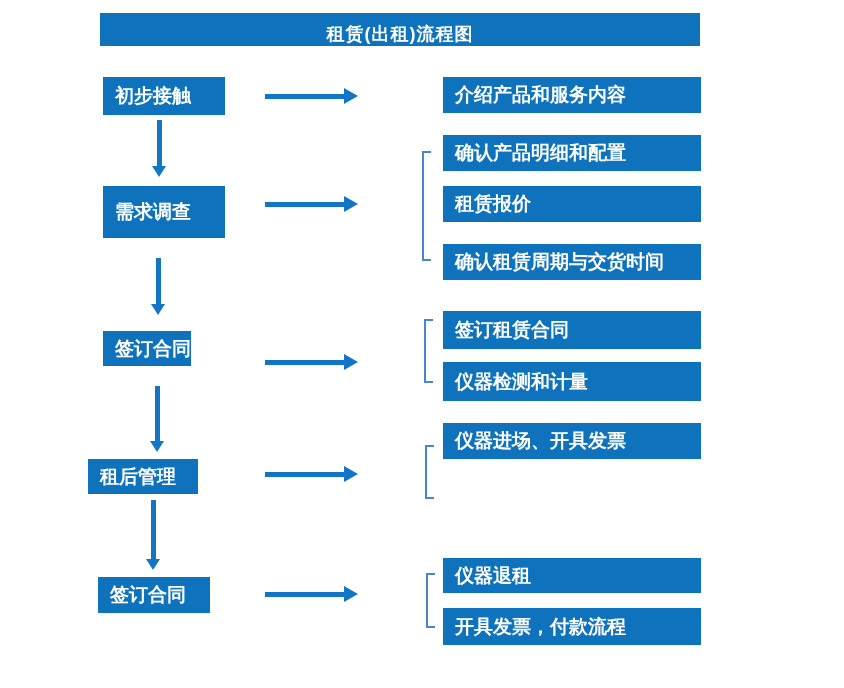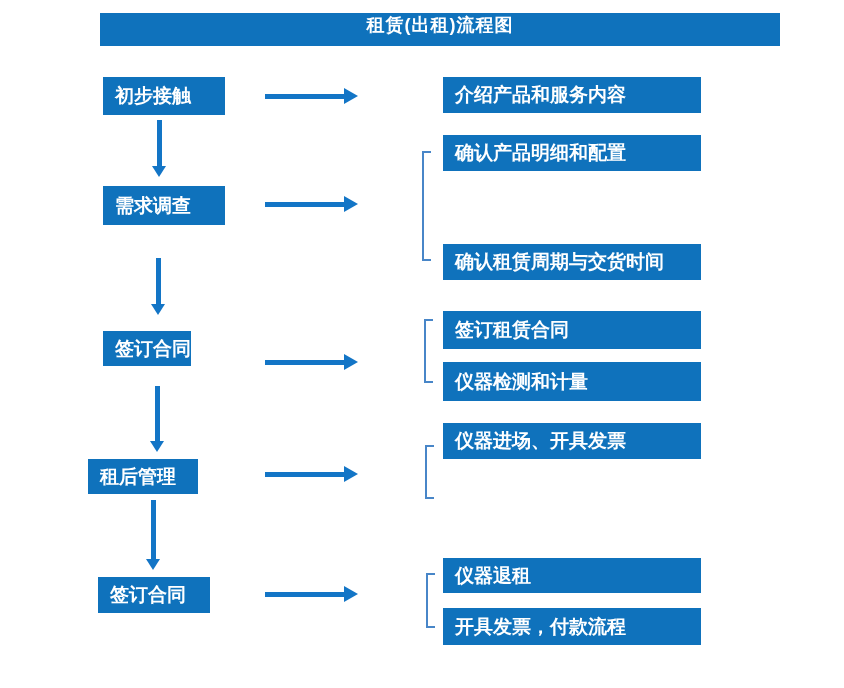--- a/index.html
+++ b/index.html
@@ -1,23 +1,23 @@
 <!DOCTYPE html>
 <html style="--box-blue: #0F72BC; --arrow-blue: #1375C6; --bracket-blue: #4886C8; --text-white: #FFFFFF; --bg: #FFFFFF;"><head>
 <meta charset="utf-8">
 <style>
   html,body{margin:0;padding:0;background:#ffffff;}
   .canvas{
     position:relative;width:844px;height:688px;background:var(--bg,#ffffff);
     font-family:"Liberation Sans", sans-serif;overflow:hidden;
   }
   .title-bar{
-    position:absolute;left:100px;top:13px;width:680px;height:33px;
+    position:absolute;left:100px;top:13px;width:600px;height:33px;
     background:var(--box-blue,#0F72BC);color:var(--text-white,#ffffff);
-    display:flex;align-items:flex-start;justify-content:center;
+    display:flex;align-items:flex-end;justify-content:center;
     font-weight:bold;font-size:18px;letter-spacing:1px;
   }
   .box{
     position:absolute;background:var(--box-blue,#0F72BC);color:var(--text-white,#ffffff);
     font-weight:bold;font-size:19px;display:flex;align-items:center;
     padding-left:12px;box-sizing:border-box;white-space:nowrap;text-align:center;
   }
   .right-box{left:443px;width:258px;}
   .arrow-right{position:absolute;width:93px;height:16px;}
   .arrow-right .shaft{position:absolute;left:0;top:6px;width:79px;height:5px;background:var(--arrow-blue,#1375C6);}
@@ -41,21 +41,21 @@
 </head>
 <body>
 
 <div class="canvas">
 
   <div class="title-bar">
     <span>租赁(出租)流程图</span>
   </div>
 
   <div class="box" style="left:103px;top:77px;width:122px;height:38px">初步接触</div>
-  <div class="box" style="left:103px;top:186px;width:122px;height:39px">需求调查</div>
+  <div class="box" style="left:103px;top:186px;width:122px;height:52px">需求调查</div>
   <div class="box" style="left:103px;top:331px;width:88px;height:35px">签订合同</div>
   <div class="box" style="left:88px;top:459px;width:110px;height:35px">租后管理</div>
   <div class="box" style="left:98px;top:577px;width:112px;height:36px">签订合同</div>
 
   <div class="arrow-down" style="left:152px;top:120px;height:57px">
     <div class="shaft" style="height:46px"></div>
     <div class="head" style="top:46px"></div>
   </div>
   <div class="arrow-down" style="left:151px;top:258px;height:57px">
     <div class="shaft" style="height:46px"></div>
@@ -92,20 +92,21 @@
   </div>
 
   <div class="bracket" style="left:422px;top:151px;height:110px"></div>
   <div class="bracket" style="left:424px;top:319px;height:64px"></div>
   <div class="bracket" style="left:425px;top:445px;height:54px"></div>
   <div class="bracket" style="left:426px;top:573px;height:55px"></div>
 
   <div class="box right-box" style="top:135px;height:36px">确认产品明细和配置</div>
 
   <div class="box right-box" style="top:77px;height:36px">介绍产品和服务内容</div>
+  <div class="box right-box" style="top:186px;height:36px">租赁报价</div>
   <div class="box right-box" style="top:244px;height:36px">确认租赁周期与交货时间</div>
 
   <div class="box right-box" style="top:311px;height:38px">签订租赁合同</div>
   <div class="box right-box" style="top:362px;height:39px">仪器检测和计量</div>
 
   <div class="box right-box" style="top:423px;height:36px">仪器进场、开具发票</div>
 
   <div class="box right-box" style="top:558px;height:35px">仪器退租</div>
   <div class="box right-box" style="top:608px;height:37px">开具发票，付款流程</div>
 

